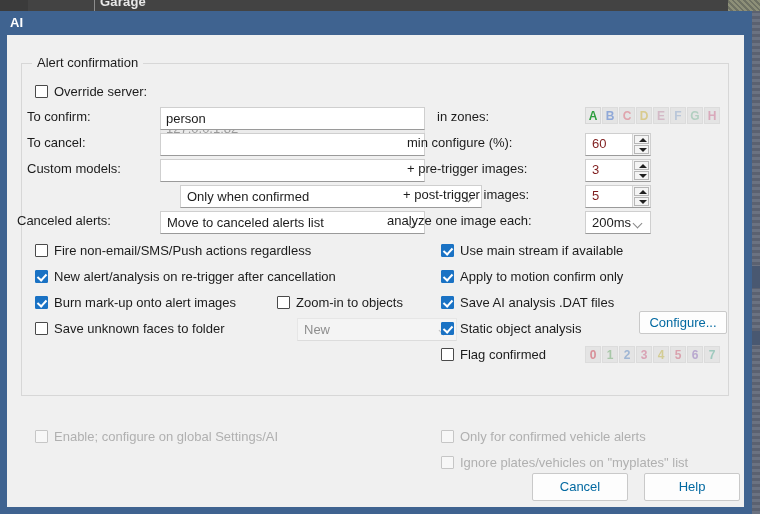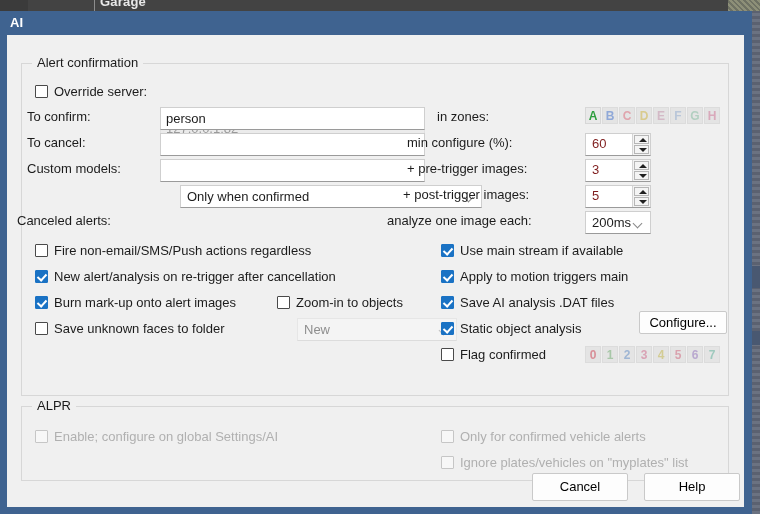--- a/index.html
+++ b/index.html
@@ -291,21 +291,21 @@
 
   
   .btn {
     position: absolute;
     box-sizing: border-box;
     background: #fdfdfd;
     border: 1px solid #c9c9c9;
     border-radius: 2px;
     font-family: "Liberation Sans", sans-serif;
     font-size: 13px;
-    color: #000000;
+    color: #0369a1;
     text-align: center;
     cursor: default;
   }
   .btn.default {
     border: 1px solid #3f7fc0;
     box-shadow: 0 0 0 1px #cfe2f3 inset;
   }
 
   #btn-ok      { left: 410px; top: 438px; width: 96px; height: 28px; line-height: 26px; }
   #btn-cancel  { left: 525px; top: 438px; width: 96px; height: 28px; line-height: 26px; }
@@ -361,20 +361,24 @@
     <div class="textinput" style="left:153px; top:124px; width:265px;">
       <span></span>
     </div>
 
     <div class="combo" style="left:153px; top:150px; width:302px;margin-left:20px;">
       <span class="ctext">Only when confirmed</span>
       <span class="chev"></span>
     </div>
 
     <div class="lbl" style="left:10px; top:178px; width:138px;">Canceled alerts:</div>
+    <div class="combo" style="left:153px; top:176px; width:265px;">
+      <span class="ctext">Move to canceled alerts list</span>
+      <span class="chev"></span>
+    </div>
 
     <div class="lbl" style="left:430px; top:74px; width:140px;">in zones:</div>
     <div class="chiprow" id="zone-row" style="left:578px; top:72px;">
         <div class="chip active" style="color: rgb(47, 158, 63);">A</div>
         <div class="chip" style="color: rgb(143, 168, 216);">B</div>
         <div class="chip" style="color: rgb(224, 165, 173);">C</div>
         <div class="chip" style="color: rgb(217, 203, 142);">D</div>
         <div class="chip" style="color: rgb(211, 185, 198);">E</div>
         <div class="chip" style="color: rgb(185, 198, 217);">F</div>
         <div class="chip" style="color: rgb(178, 207, 192);">G</div>
@@ -444,21 +448,21 @@
       <span class="chev"></span>
     </div>
 
     <div class="cb checked" style="left:434px; top:207px;">
       <div class="box"></div>
       <div class="cblabel">Use main stream if available</div>
     </div>
 
     <div class="cb checked" style="left:434px; top:233px;">
       <div class="box"></div>
-      <div class="cblabel">Apply to motion triggers main</div>
+      <div class="cblabel">Apply to motion confirm only</div>
     </div>
 
     <div class="cb checked" style="left:434px; top:259px;">
       <div class="box"></div>
       <div class="cblabel">Save AI analysis .DAT files</div>
     </div>
 
     <div class="cb checked" style="left:434px; top:285px;">
       <div class="box"></div>
       <div class="cblabel">Static object analysis</div>
@@ -474,23 +478,20 @@
         <div class="chip" style="color: rgb(216, 143, 152);">0</div>
         <div class="chip" style="color: rgb(168, 199, 168);">1</div>
         <div class="chip" style="color: rgb(159, 182, 212);">2</div>
         <div class="chip" style="color: rgb(217, 162, 180);">3</div>
         <div class="chip" style="color: rgb(211, 204, 148);">4</div>
         <div class="chip" style="color: rgb(217, 162, 174);">5</div>
         <div class="chip" style="color: rgb(185, 168, 207);">6</div>
         <div class="chip" style="color: rgb(158, 201, 189);">7</div>
       </div>
 
-    <div class="groupbox" id="grp-alpr">
-      <div class="legend">ALPR</div>
-    </div>
 
     <div class="cb dim" style="left:28px; top:393px;">
       <div class="box"></div>
       <div class="cblabel">Enable; configure on global Settings/AI</div>
     </div>
 
     <div class="cb dim" style="left:434px; top:393px;">
       <div class="box"></div>
       <div class="cblabel">Only for confirmed vehicle alerts</div>
     </div>

